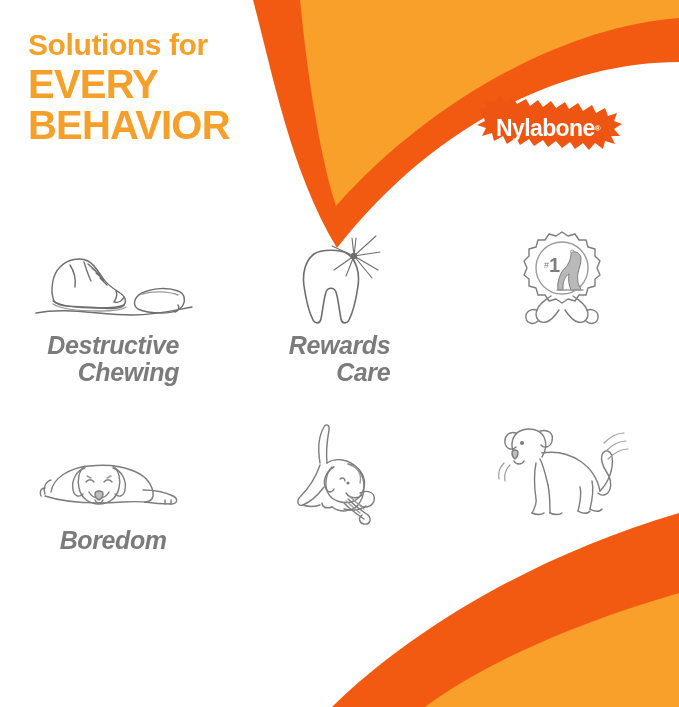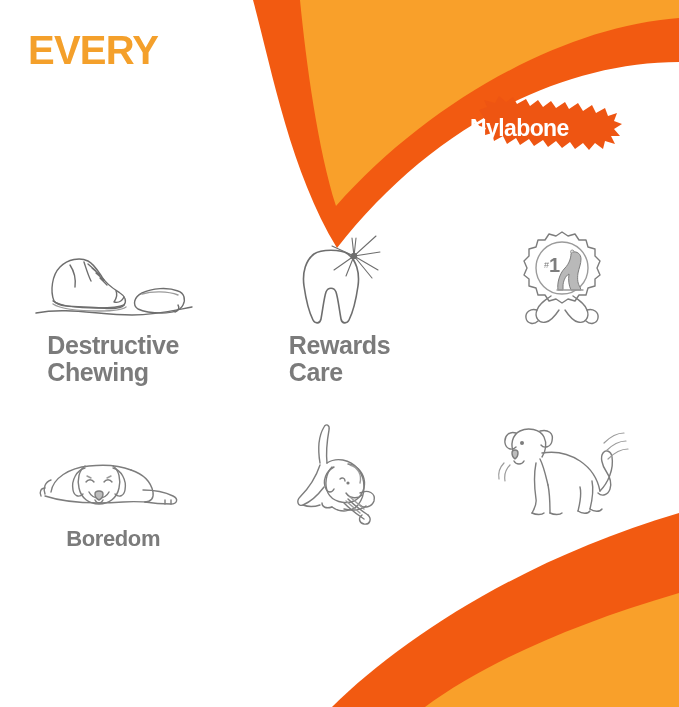--- a/index.html
+++ b/index.html
@@ -63,21 +63,21 @@
     height: 78px;
   }
   .logo .logo-wordmark {
     position: absolute;
     left: 0;
     top: 0;
     width: 156px;
     height: 78px;
     display: flex;
     align-items: center;
-    justify-content: space-between;
+    justify-content: center;
     font-size: 23px;
     font-weight: bold;
     color: #ffffff;
     letter-spacing: -0.6px;
     z-index: 2;
     transform: translate(2px, 1px);
   }
   .logo .reg {
     font-size: 8px;
     vertical-align: super;
@@ -102,30 +102,31 @@
     justify-content: flex-start;
   }
   .cell .art {
     height: 96px;
     display: flex;
     align-items: center;
     justify-content: center;
   }
   .cell .caption {
     margin-top: 4px;
-    text-align: left;
+    text-align: right;
     color: #7b7b7b;
     font-weight: bold;
     font-size: 25px;
     line-height: 1.08;
     letter-spacing: -0.4px;
     white-space: pre-line;
+    font-style: italic;
   }
   .cell-boredom .caption,
-  .cell-teething .caption { font-size: 22px; }
+  .cell-teething .caption { font-size: 25px; }
 </style>
 </head>
 <body>
 
 <div class="poster">
 
   <svg class="swoosh-layer" viewBox="0 0 679 707" width="679" height="707" xmlns="http://www.w3.org/2000/svg">
 
     <path d="M253,0 L679,0 L679,62
              C560,62 430,128 337,248
@@ -138,21 +139,23 @@
     <path d="M679,513
              C520,560 400,640 332,707
              L679,707 Z" fill="#F25A11"></path>
 
     <path d="M679,593
              C566,626 480,666 425,707
              L679,707 Z" fill="#F9A02A"></path>
   </svg>
 
   <div class="headline">
+    <span class="line1">Solutions for</span>
     <span class="line2">EVERY</span>
+    <span class="line3">BEHAVIOR</span>
   </div>
 
   <div class="logo">
     <svg viewBox="0 0 156 78" width="156" height="78" xmlns="http://www.w3.org/2000/svg" style="position:absolute;left:0;top:0;">
       <path fill="#EE5512" d="M16,30 L11,22 L19,19 L16,12 L27,15 L31,8 L38,14 L45,9 L49,16
         L58,11 L62,18 L70,12 L75,19 L83,13 L88,20 L97,14 L101,21 L110,15 L115,23
         L124,17 L128,25 L137,20 L140,28 L149,25 L146,33 L154,36 L146,41 L152,48
         L143,48 L147,56 L137,53 L135,61 L127,55 L121,62 L115,55 L107,61 L102,54
         L94,60 L88,53 L80,59 L75,52 L66,58 L61,51 L52,57 L48,50 L39,56 L35,48
         L26,53 L24,45 L14,48 L18,40 L9,37 L17,33 Z"></path>

